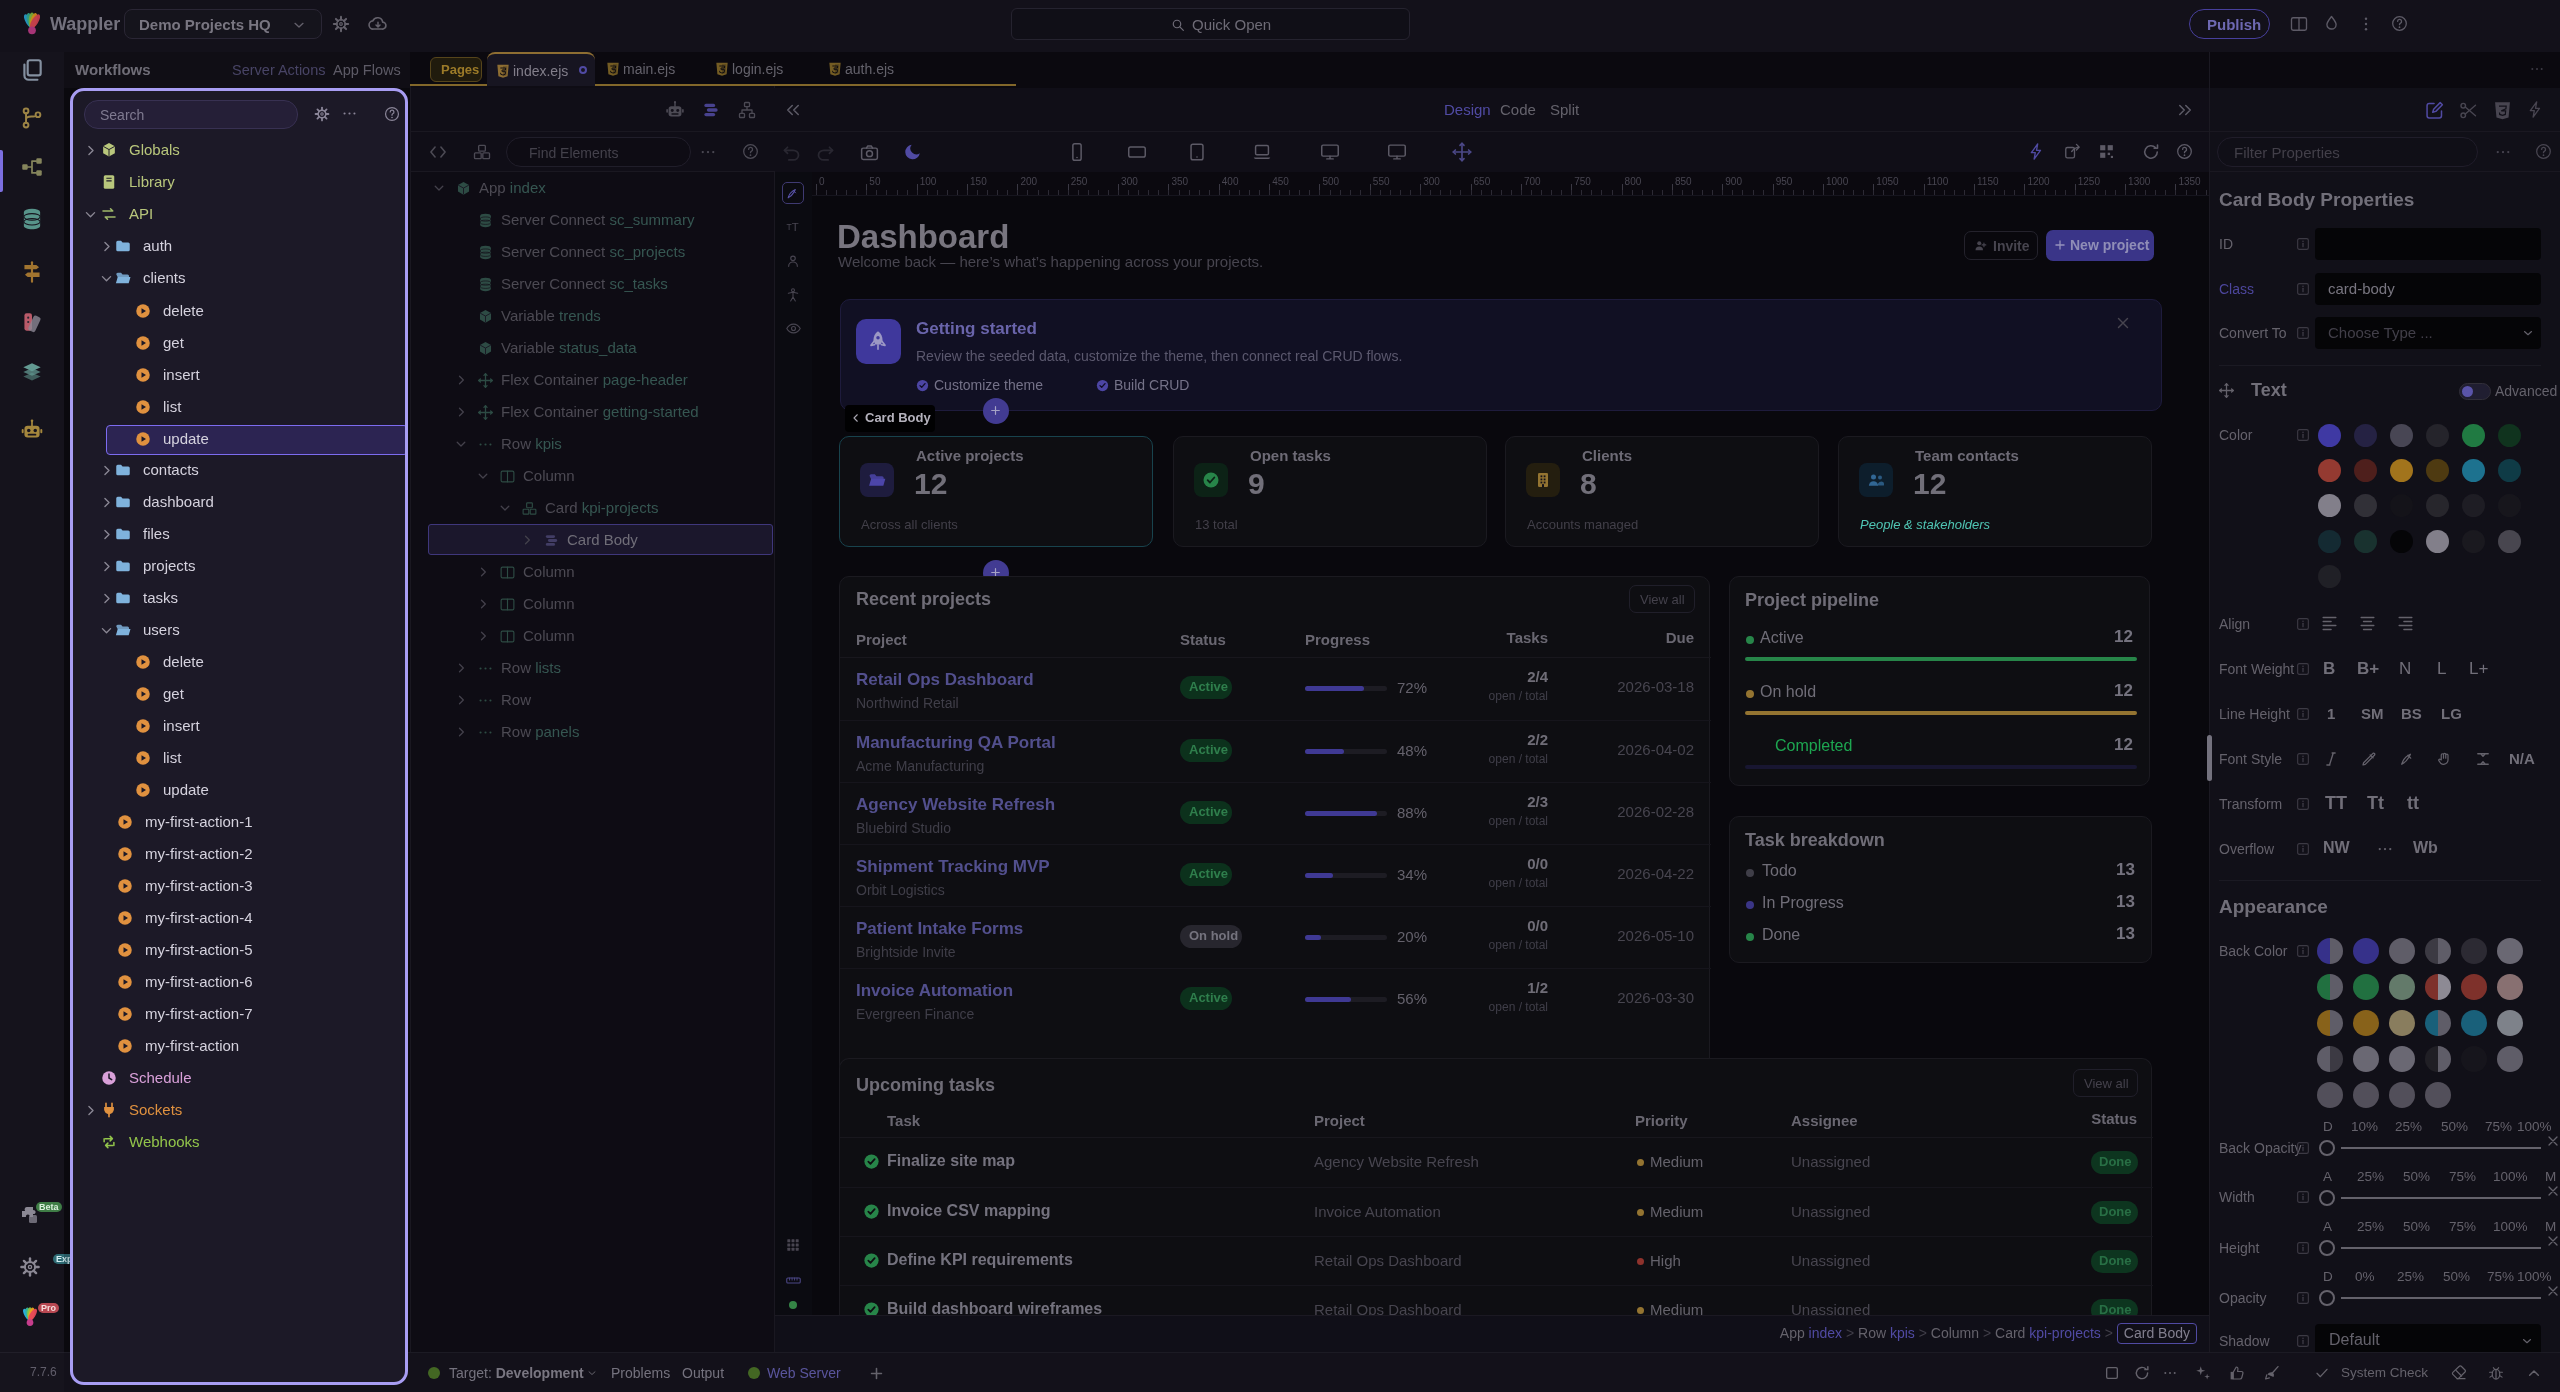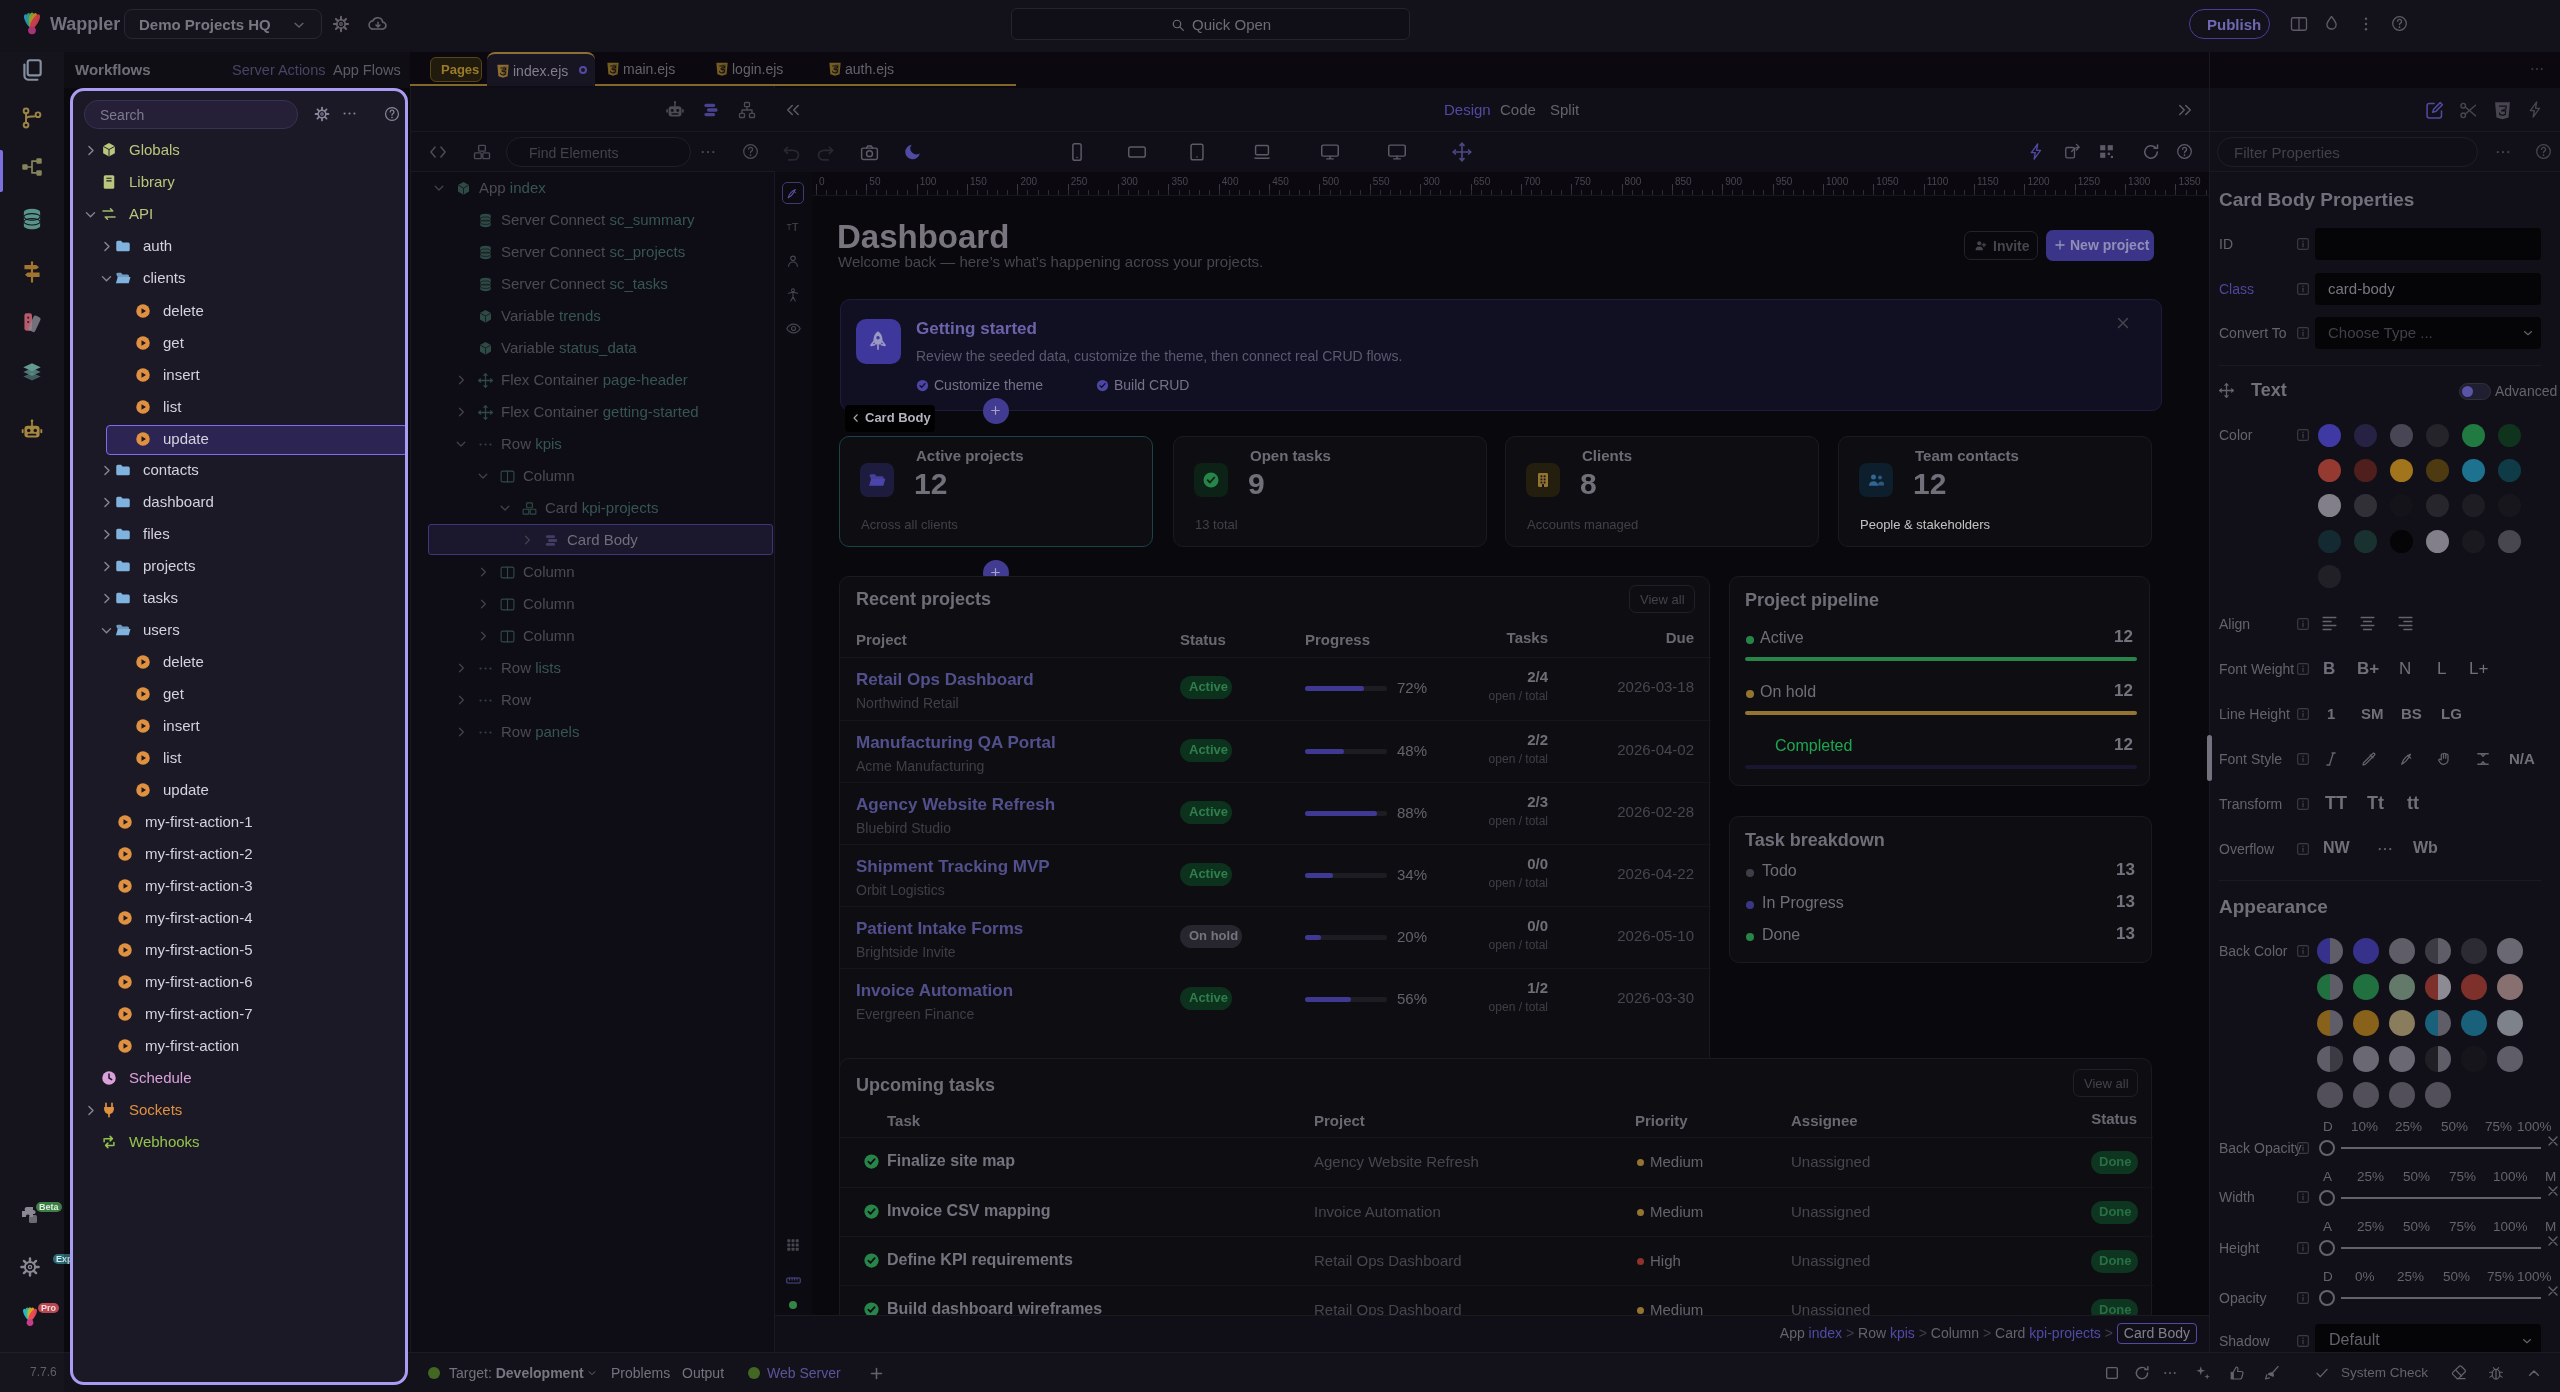--- a/index.html
+++ b/index.html
@@ -593,21 +593,21 @@
 <div class="" style="position:absolute;left:20px;top:26px;width:34px;height:34px;background:#0f2333;border-radius:8px;">
 <svg style="position:absolute;left:7px;top:7px;" width="20" height="20" viewBox="0 0 24 24" fill="none">
           <circle cx="9" cy="8.5" r="3" fill="#3a7ab0"></circle>
           <path d="M3.5 19a5.5 5.5 0 0 1 11 0z" fill="#3a7ab0"></path>
           <circle cx="16.8" cy="9" r="2.4" fill="#3a7ab0" opacity=".8"></circle>
           <path d="M13.8 18.5a4.6 4.6 0 0 1 7.2-3.8 4.6 4.6 0 0 1 .5 3.8z" fill="#3a7ab0" opacity=".8"></path>
         </svg>
 </div>
 <div style="position:absolute;top:8px;font-size:15px;color:#817e8a;font-weight:600;white-space:nowrap;line-height:21px;left:76px;">Team contacts</div>
 <div style="position:absolute;left:74px;top:30px;font-size:30px;font-weight:700;color:#86838e;">12</div>
-<div style="position:absolute;top:79px;font-size:13px;color:#e5e5e5;font-weight:400;white-space:nowrap;line-height:18px;left:21px;">People &amp; stakeholders</div>
+<div style="position:absolute;top:79px;font-size:13px;color:#5eead4;font-weight:400;white-space:nowrap;line-height:18px;left:21px;font-style:italic;">People &amp; stakeholders</div>
 </div>
 <div class="" style="position:absolute;left:208px;top:508px;width:26px;height:26px;background:#4e46ac;border-radius:50%;">
 <svg style="position:absolute;left:6px;top:6px;" width="13" height="13" viewBox="0 0 24 24" fill="none">
         <path d="M12 5v14M5 12h14" stroke="#c5c2ea" stroke-width="2.2" stroke-linecap="round" stroke-linejoin="round"></path>
       </svg>
 </div>
 <div class="" style="position:absolute;left:64px;top:524px;width:871px;height:528px;background:#101014;border:1px solid #1f1e24;border-radius:10px;">
 <div style="position:absolute;top:10px;font-size:18px;color:#84818c;font-weight:700;white-space:nowrap;line-height:25px;left:16px;">Recent projects</div>
 <div class="" style="position:absolute;left:789px;top:8px;width:66px;height:28px;border:1px solid #262430;border-radius:7px;">
 <div style="position:absolute;top:5px;font-size:13px;color:#504d58;font-weight:400;white-space:nowrap;line-height:18px;left:10px;">View all</div>

